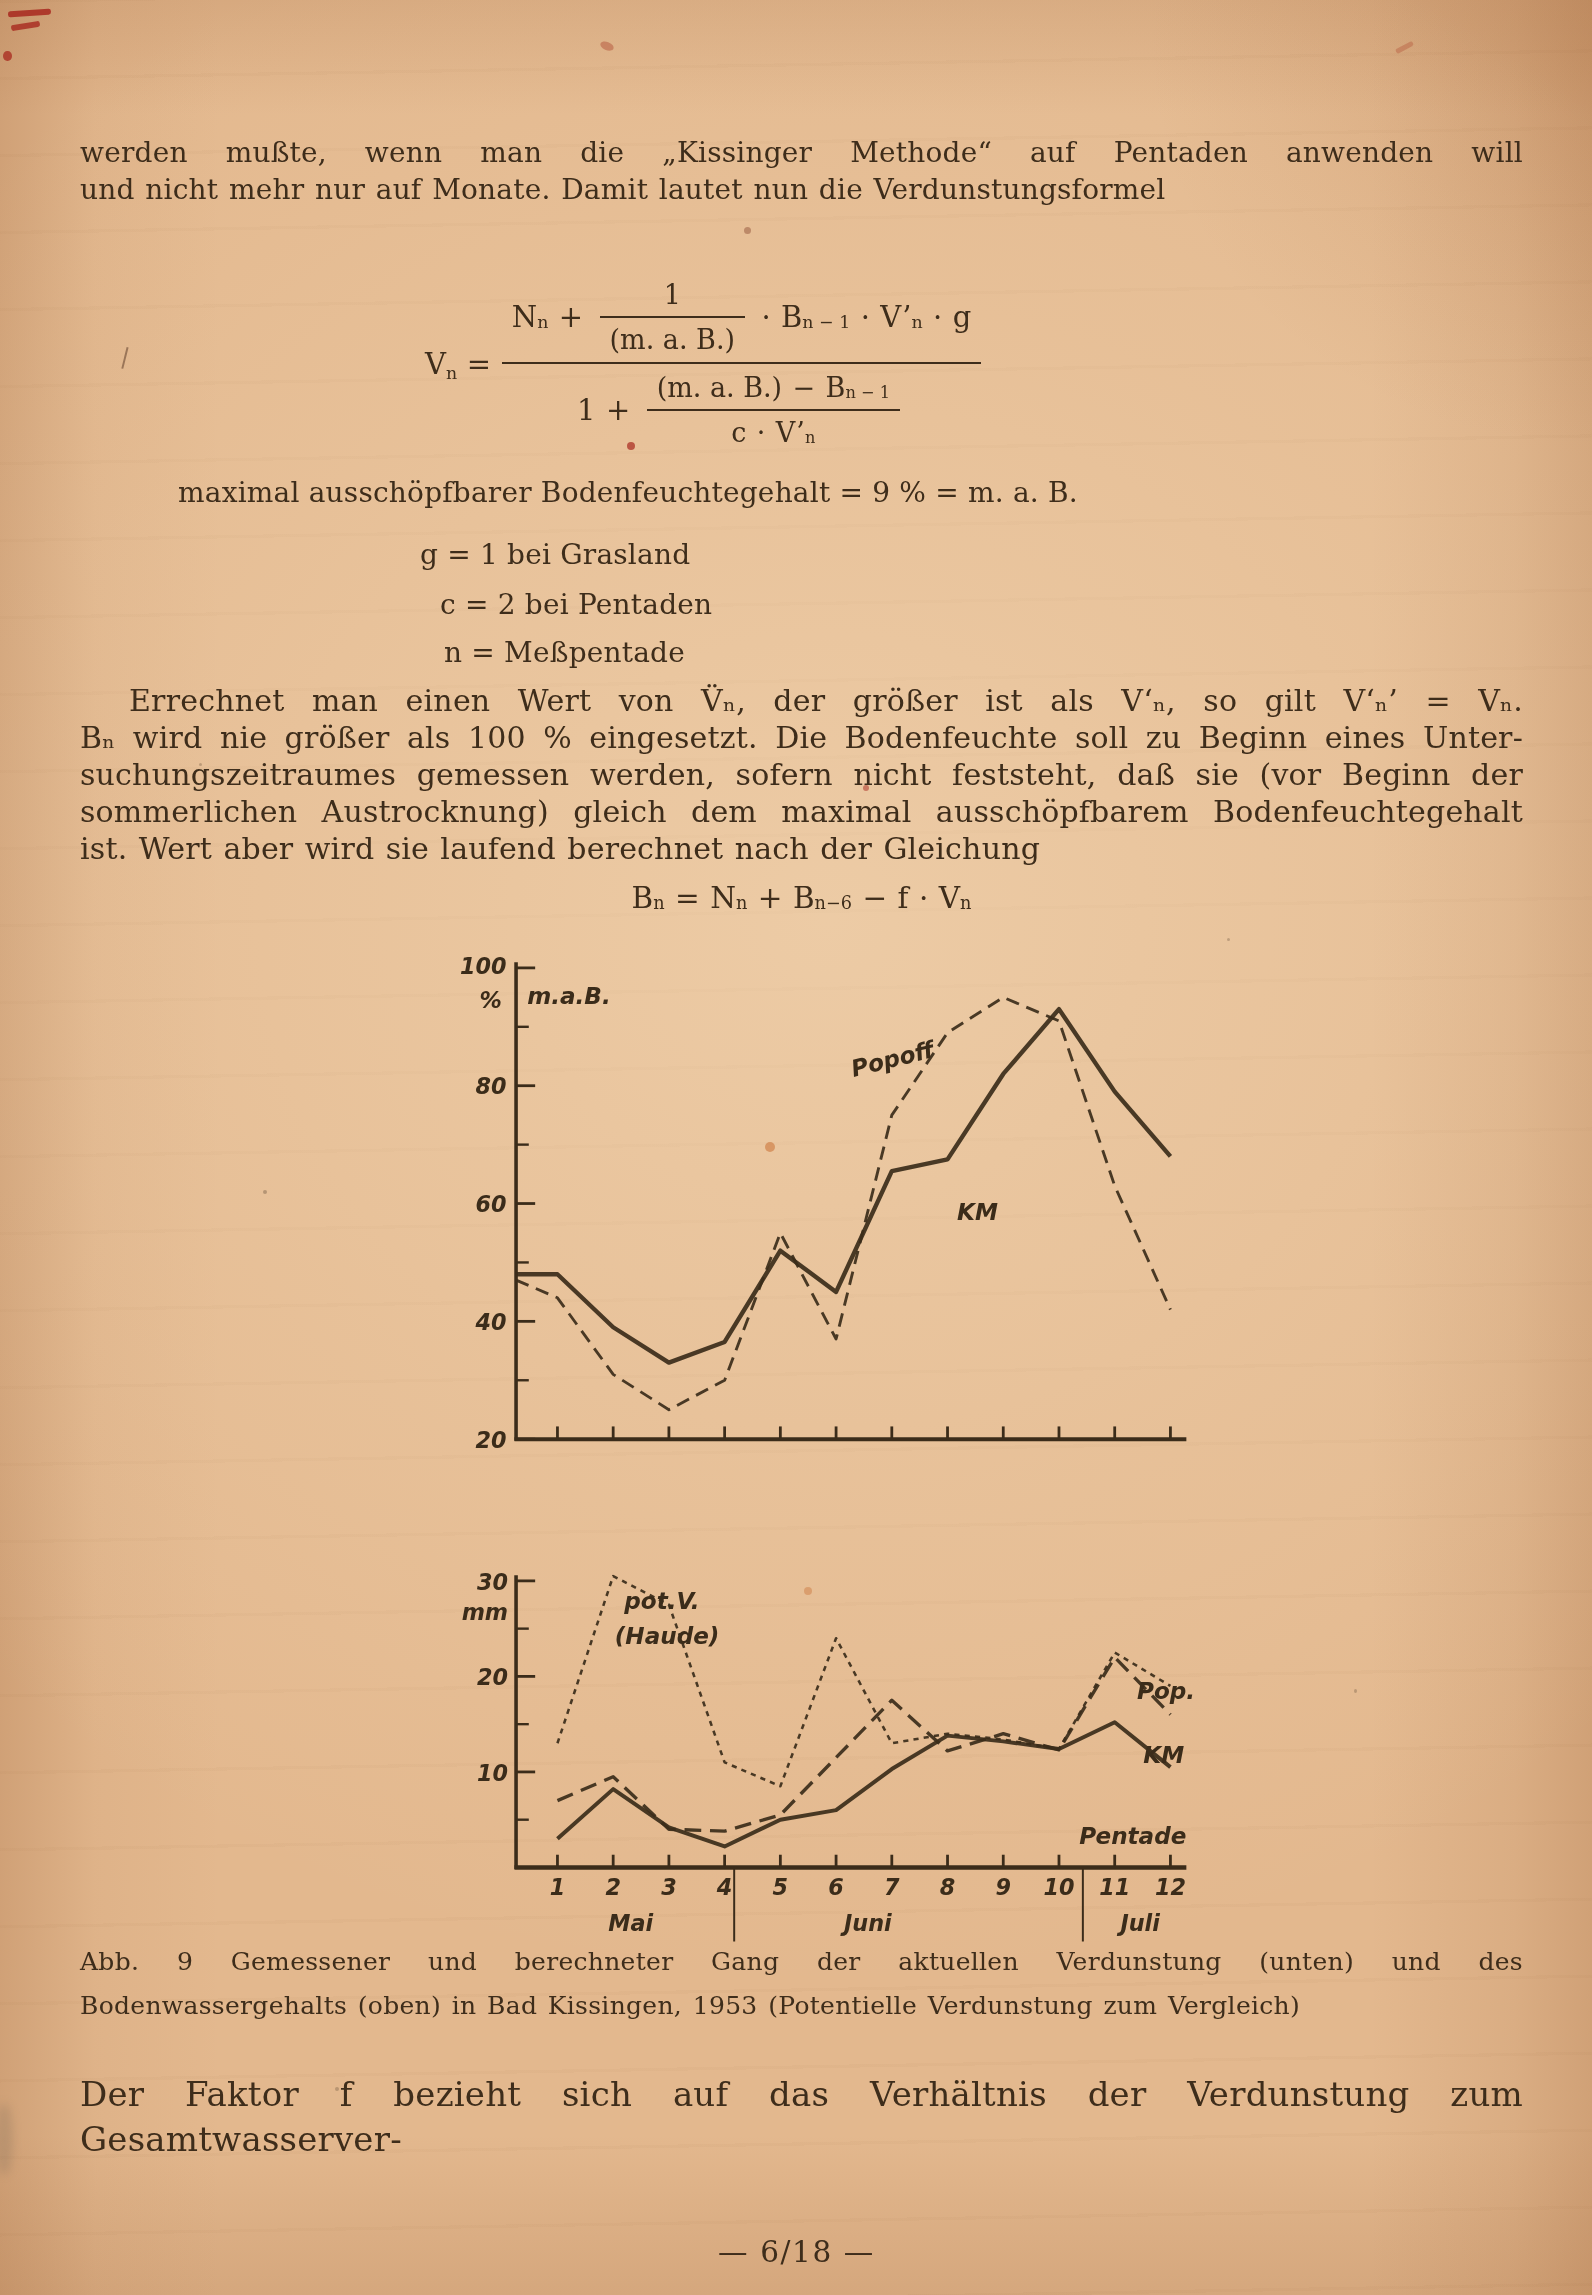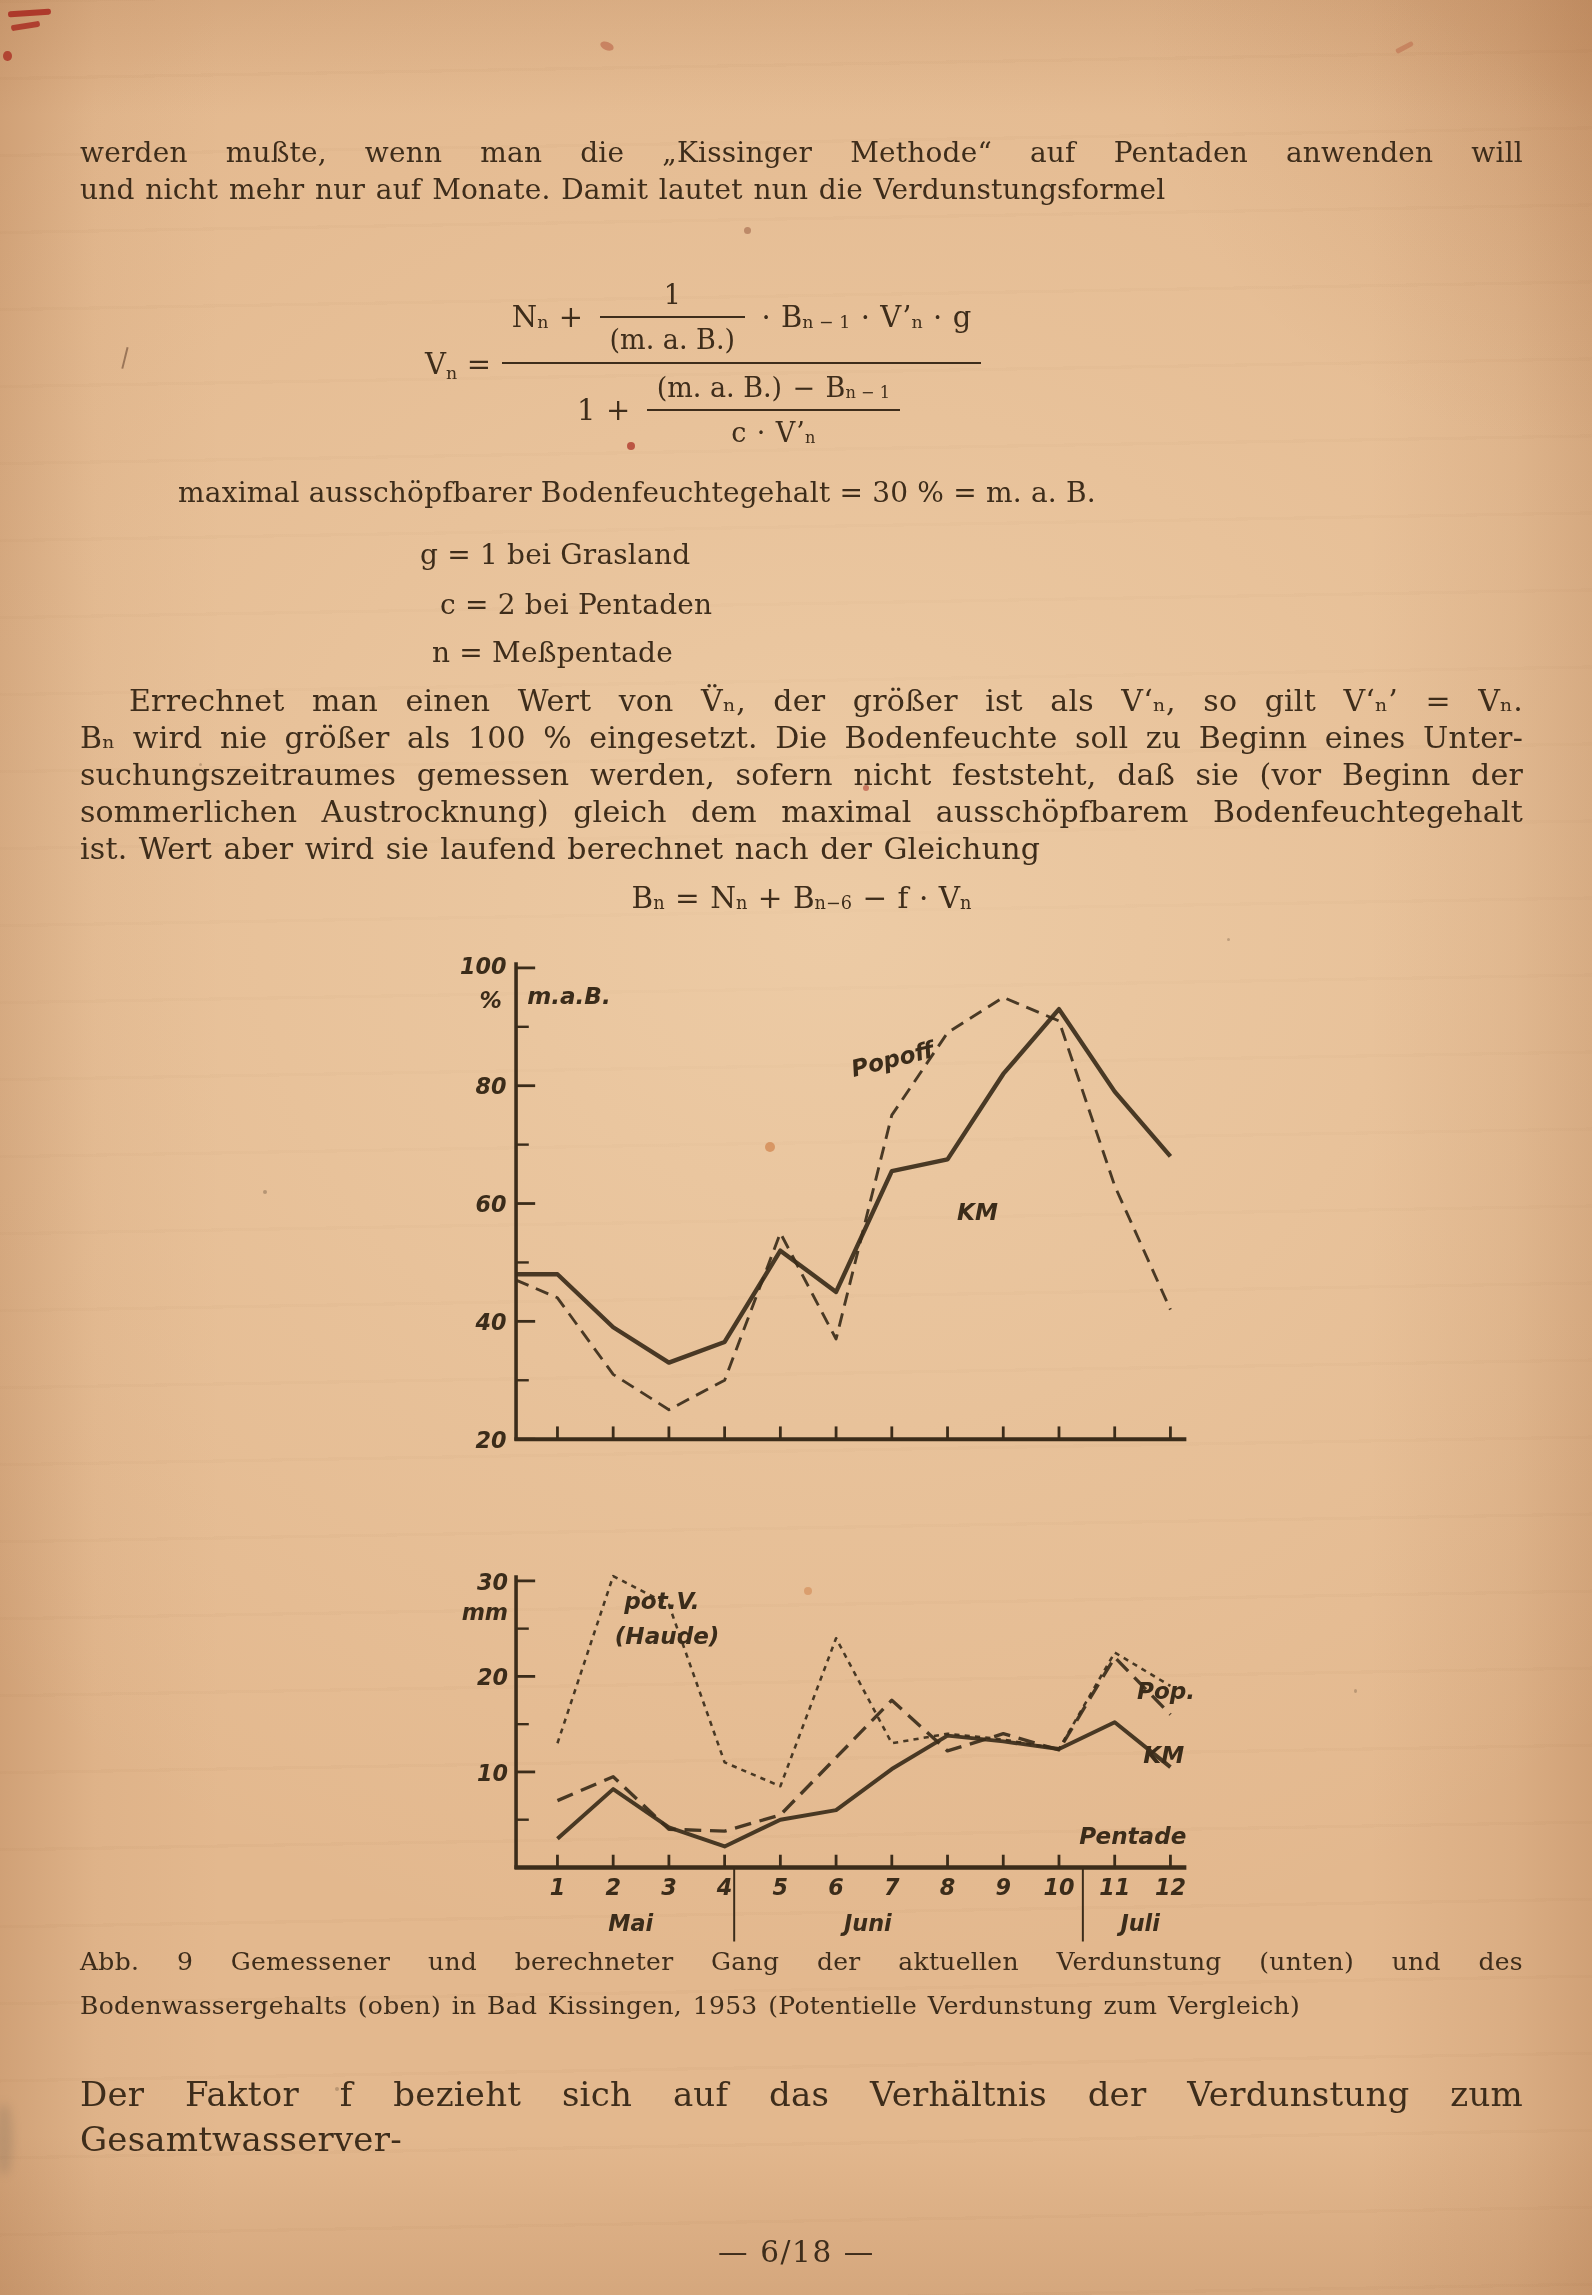--- a/index.html
+++ b/index.html
@@ -17,21 +17,21 @@
   .p1{top:134px;font-size:28px;line-height:37px;}
   .p2{top:682px;font-size:30px;line-height:37px;}
   .p3{top:2072px;font-size:34px;line-height:45px;}
   .line{display:block;}
   .just{text-align:justify;text-align-last:justify;}
   .indent{text-indent:49px;}
   .defline{position:absolute;font-size:28px;letter-spacing:0.2px;}
   .maxline{left:178px;top:476px;}
   .gline{left:420px;top:538px;}
   .cline{left:440px;top:588px;}
-  .nline{left:432px;top:636px;}
+  .nline{left:444px;top:636px;}
   .formula{position:absolute;font-size:29px;color:var(--ink);display:flex;align-items:center;}
   .f1{left:425px;top:276px;}
   .f2{left:80px;top:881px;width:1443px;justify-content:center;font-size:29.5px;}
   .formula sub{font-size:0.60em;vertical-align:baseline;position:relative;top:0.28em;letter-spacing:0;}
   .frac{display:inline-flex;flex-direction:column;align-items:stretch;text-align:center;margin:0 6.4px;}
   .frac .fnum{display:flex;align-items:center;justify-content:center;padding:1.6px 9.6px 5.6px;}
   .frac .fden{display:flex;align-items:center;justify-content:center;border-top:2.4px solid var(--ink);padding:6.4px 9.6px 1.6px;}
   .frac.inner{margin:0 6.4px;font-size:27px;}
   .op{margin:0 10.4px;}
   .lhs{white-space:nowrap;margin-right:4.8px;}
@@ -123,21 +123,21 @@
               <span>c</span>
               <span class="op">·</span>
               <span>V’</span>
               <sub>n</sub>
             </span>
         </span>
       </span>
     </span>
   </div>
 
-  <div class="defline maxline">maximal ausschöpfbarer Bodenfeuchtegehalt = 30 % = m. a. B.</div>
+  <div class="defline maxline">maximal ausschöpfbarer Bodenfeuchtegehalt = 9 % = m. a. B.</div>
   <div class="defline gline">g = 1 bei Grasland</div>
   <div class="defline cline">c = 2 bei Pentaden</div>
   <div class="defline nline">n = Meßpentade</div>
 
   <div class="p p2">
     <span class="line just indent">Errechnet man einen Wert von V̈ₙ, der größer ist als V‘ₙ, so gilt V‘ₙ’ = Vₙ.</span>
     <span class="line just">Bₙ wird nie größer als 100 % eingesetzt. Die Bodenfeuchte soll zu Beginn eines Unter-</span>
     <span class="line just">suchungszeitraumes gemessen werden, sofern nicht feststeht, daß sie (vor Beginn der</span>
     <span class="line just">sommerlichen Austrocknung) gleich dem maximal ausschöpfbarem Bodenfeuchtegehalt</span>
     <span class="line">ist. Wert aber wird sie laufend berechnet nach der Gleichung</span>

